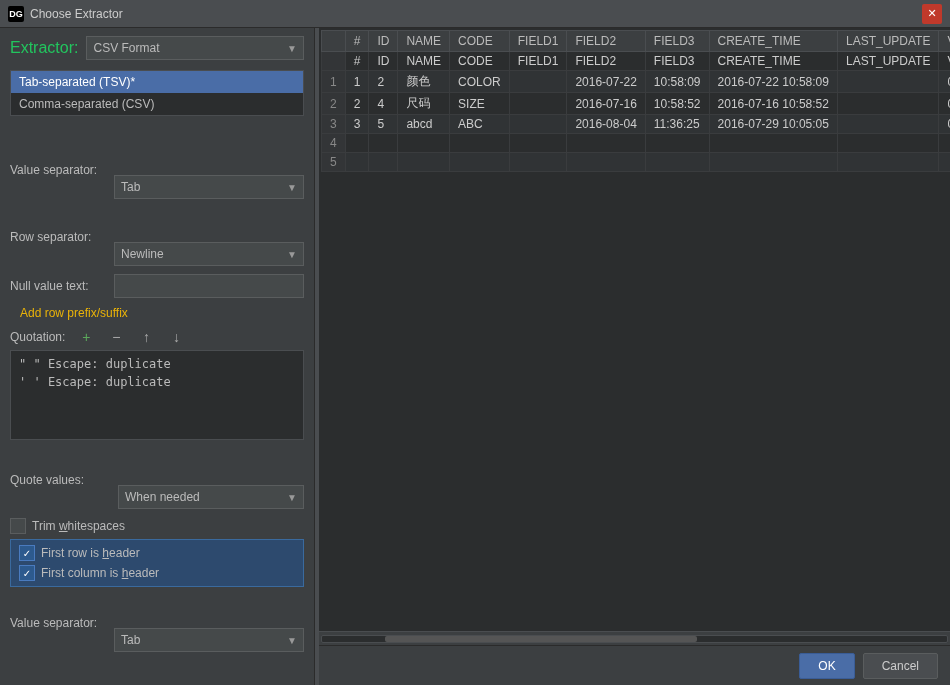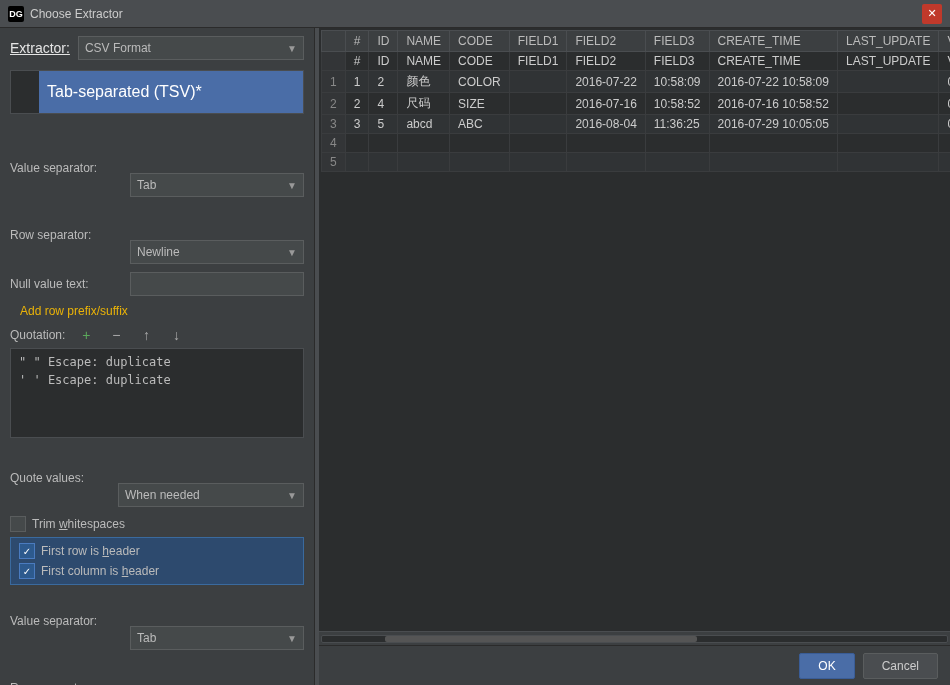--- a/index.html
+++ b/index.html
@@ -63,24 +63,23 @@
       overflow-x: hidden;
     }
 
     .extractor-row {
       display: flex;
       align-items: center;
       padding: 8px 10px 6px 10px;
       gap: 8px;
     }
     .extractor-label {
-      color: #e5e5e5;
+      color: #22c55e;
       white-space: nowrap;
-      font-size: 14px;
-      text-decoration: underline;
+      font-size: 16px;
     }
     .extractor-combo {
       flex: 1;
       background: #45494a;
       border: 1px solid #5a5d5e;
       color: #bbbbbb;
       height: 24px;
       display: flex; align-items: center;
       padding: 0 6px;
       font-size: 12px;
@@ -108,43 +107,42 @@
       margin-left: auto;
       font-size: 14px;
       color: #aaa;
       cursor: pointer;
     }
     .formats-list {
       background: #2b2d2e;
       border: 1px solid #4a4d50;
     }
     .format-item {
-      padding: 12px 8px;
-      font-size: 16px;
+      padding: 4px 8px;
+      font-size: 12px;
       color: #bbbbbb;
       cursor: pointer;
-      margin-left: 28px;
     }
     .format-item.selected {
       background: #4a6da7;
       color: #ffffff;
     }
 
     
     .section-divider {
       height: 1px;
       background: #4a4d50;
       margin: 8px 0;
     }
 
     .field-row {
       display: flex;
       align-items: center;
       padding: 4px 10px;
-      gap: 20px;
+      gap: 4px;
     }
     .field-label {
       color: #bbbbbb;
       font-size: 12px;
       min-width: 100px;
     }
     .field-combo {
       flex: 1;
       background: #45494a;
       border: 1px solid #5a5d5e;
@@ -396,20 +394,21 @@
       <span class="extractor-label">Extractor:</span>
       <div class="extractor-combo" style="flex:1; cursor:pointer;gap:16px;">
         <span>CSV Format</span>
         <span class="extractor-combo-arrow">▼</span>
       </div>
     </div>
 
     <div class="formats-section">
       <div class="formats-list">
         <div class="format-item selected">Tab-separated (TSV)*</div>
+        <div class="format-item">Comma-separated (CSV)</div>
       </div>
     </div>
 
     <div class="section-divider"></div>
 
     <div class="field-row">
       <span class="field-label">Value separator:</span>
       <div class="field-combo">
         <span>Tab</span>
         <span class="field-combo-arrow">▼</span>

